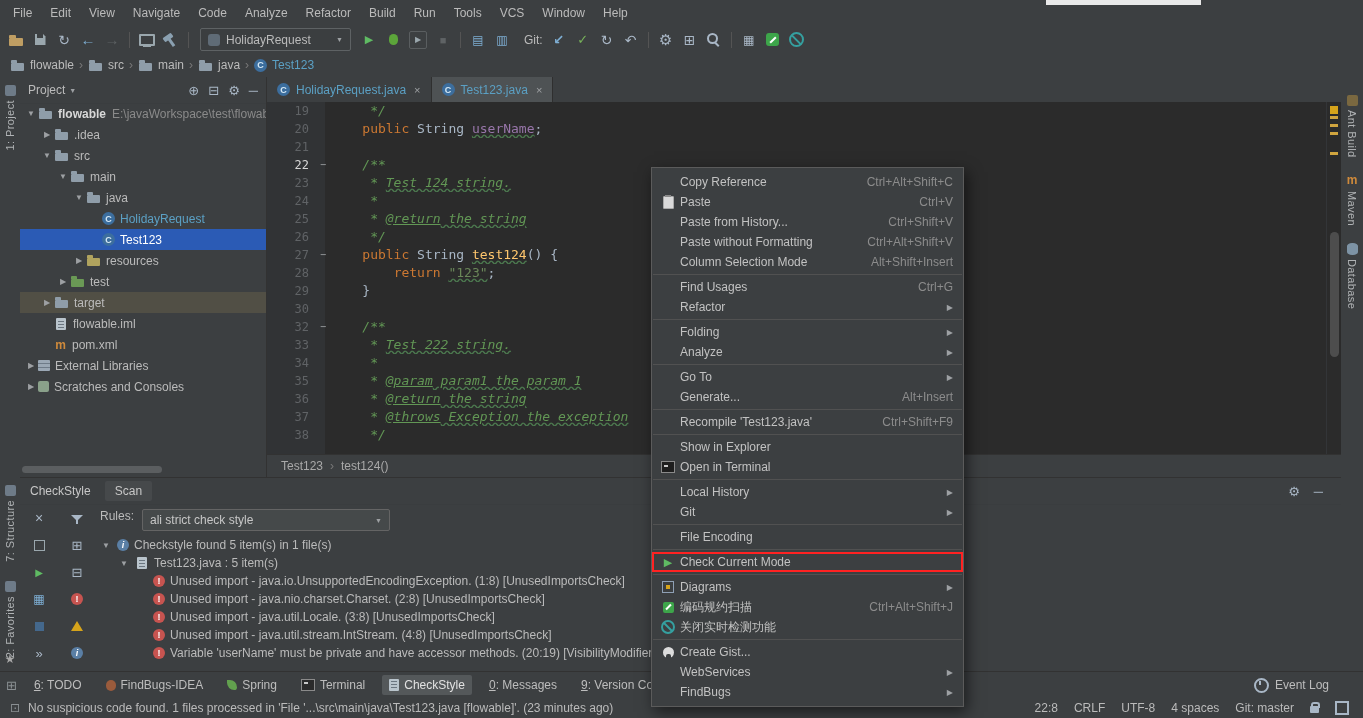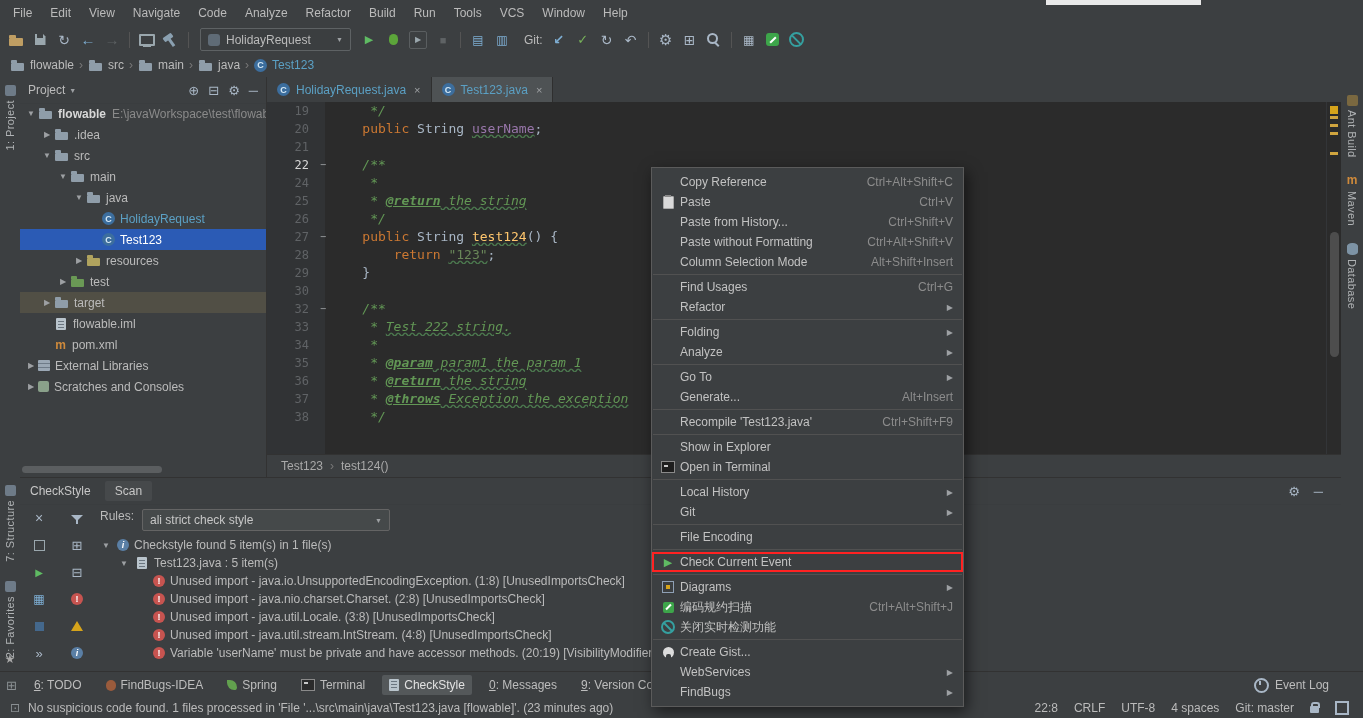--- a/index.html
+++ b/index.html
@@ -117,21 +117,21 @@
         background:linear-gradient(to right,#313335 0,#313335 58px,#2b2b2b 58px)}
   .cl{display:flex;height:18px;line-height:18px;white-space:pre}
   .cl .g{width:42px;flex:none;text-align:right;color:#606366;padding-right:6px;font-size:12px}
   .cl.cur .g{color:#d6d6d6}
   .cl .fold{width:16px;flex:none;color:#9da0a3;font-size:10px;text-align:center}
   .cl .src{flex:1;overflow:hidden}
   .seg-p{color:#a9b7c6}
   .seg-k{color:#cc7832}
   .seg-sw{color:#6a8759;text-decoration:underline wavy #4c7a4f}
   .seg-c{color:#629755;font-style:italic}
-  .seg-ct{color:#629755;font-style:italic;font-weight:bold;text-decoration:underline}
+  .seg-ct{color:#629755;font-style:italic;font-weight:normal;text-decoration:underline}
   .seg-cw{color:#629755;font-style:italic;text-decoration:underline wavy #4c7a4f}
   .seg-fw{color:#9876aa;text-decoration:underline wavy #4c7a4f}
   .seg-mw{color:#ffc66d;text-decoration:underline wavy #4c7a4f}
   .estripe{position:absolute;top:25px;bottom:22px;right:0;width:14px;background:#2b2b2b;border-left:1px solid #333538}
   .mk{position:absolute;right:3px;width:8px;height:3px;background:#d0a53f}
   .vthumb{position:absolute;right:2px;width:9px;top:130px;height:125px;background:rgba(255,255,255,.16);border-radius:5px}
   .insp{position:absolute;top:29px;right:3px;width:8px;height:8px;background:#d6a41b;z-index:3}
   .ebc{position:absolute;bottom:0;left:0;right:0;height:22px;background:#3c3f41;border-top:1px solid #323232;
        display:flex;align-items:center;gap:7px;padding-left:14px;color:#a9a9a9}
 
@@ -445,20 +445,21 @@
           <span class="icn-class">C</span>
           <span>Test123.java</span>
           <span class="x">×</span>
         </div>
       </div>
     <div class="code">
         <div class="cl"><span class="g">19</span><span class="fold"></span><span class="src"><span class="seg-c">     */</span></span></div>
         <div class="cl"><span class="g">20</span><span class="fold"></span><span class="src"><span class="seg-p">    </span><span class="seg-k">public</span><span class="seg-p"> String </span><span class="seg-fw">userName</span><span class="seg-p">;</span></span></div>
         <div class="cl"><span class="g">21</span><span class="fold"></span><span class="src"></span></div>
         <div class="cl cur"><span class="g">22</span><span class="fold">−</span><span class="src"><span class="seg-c">    /**</span></span></div>
+        <div class="cl"><span class="g">23</span><span class="fold"></span><span class="src"><span class="seg-c">     * </span><span class="seg-cw">Test 124 string.</span></span></div>
         <div class="cl"><span class="g">24</span><span class="fold"></span><span class="src"><span class="seg-c">     *</span></span></div>
         <div class="cl"><span class="g">25</span><span class="fold"></span><span class="src"><span class="seg-c">     * </span><span class="seg-ct">@return</span><span class="seg-cw"> the string</span></span></div>
         <div class="cl"><span class="g">26</span><span class="fold"></span><span class="src"><span class="seg-c">     */</span></span></div>
         <div class="cl"><span class="g">27</span><span class="fold">−</span><span class="src"><span class="seg-p">    </span><span class="seg-k">public</span><span class="seg-p"> String </span><span class="seg-mw">test124</span><span class="seg-p">() {</span></span></div>
         <div class="cl"><span class="g">28</span><span class="fold"></span><span class="src"><span class="seg-p">        </span><span class="seg-k">return</span><span class="seg-p"> </span><span class="seg-sw">"123"</span><span class="seg-p">;</span></span></div>
         <div class="cl"><span class="g">29</span><span class="fold"></span><span class="src"><span class="seg-p">    }</span></span></div>
         <div class="cl"><span class="g">30</span><span class="fold"></span><span class="src"></span></div>
         <div class="cl"><span class="g">32</span><span class="fold">−</span><span class="src"><span class="seg-c">    /**</span></span></div>
         <div class="cl"><span class="g">33</span><span class="fold"></span><span class="src"><span class="seg-c">     * </span><span class="seg-cw">Test 222 string.</span></span></div>
         <div class="cl"><span class="g">34</span><span class="fold"></span><span class="src"><span class="seg-c">     *</span></span></div>
@@ -687,21 +688,21 @@
         <span class="mi-sub">▶</span>
       </div>
       <div class="cm-sep"></div>
       <div class="mi">
         <span class="mi-ic"></span>
         <span class="mi-label">File Encoding</span>
       </div>
       <div class="cm-sep"></div>
       <div class="mi hl">
         <span class="mi-ic mic-run"></span>
-        <span class="mi-label">Check Current Event</span>
+        <span class="mi-label">Check Current Mode</span>
       </div>
       <div class="cm-sep"></div>
       <div class="mi">
         <span class="mi-ic mic-diagram"></span>
         <span class="mi-label">Diagrams</span>
         <span class="mi-sub">▶</span>
       </div>
       <div class="mi">
         <span class="mi-ic mic-alibaba"></span>
         <span class="mi-label">编码规约扫描</span>

